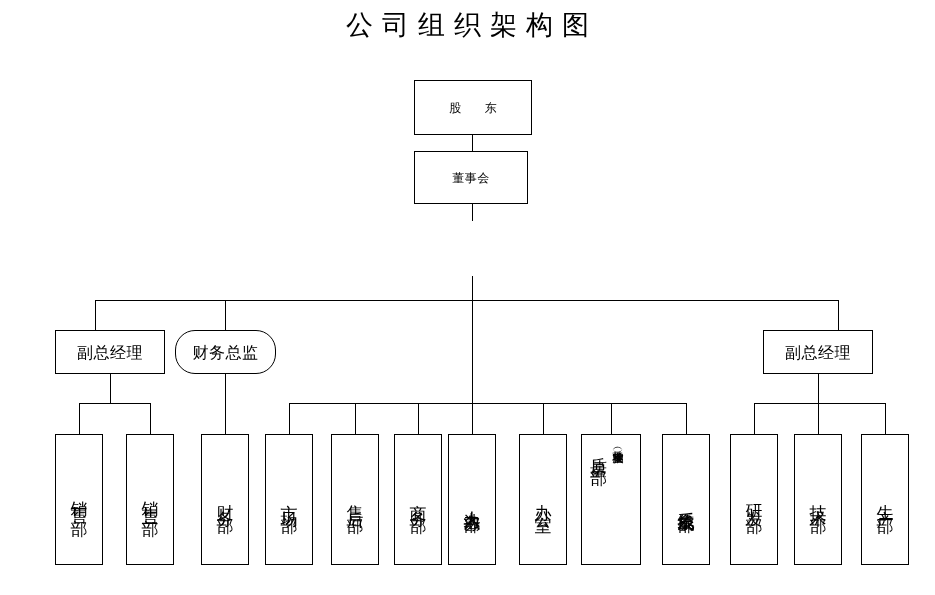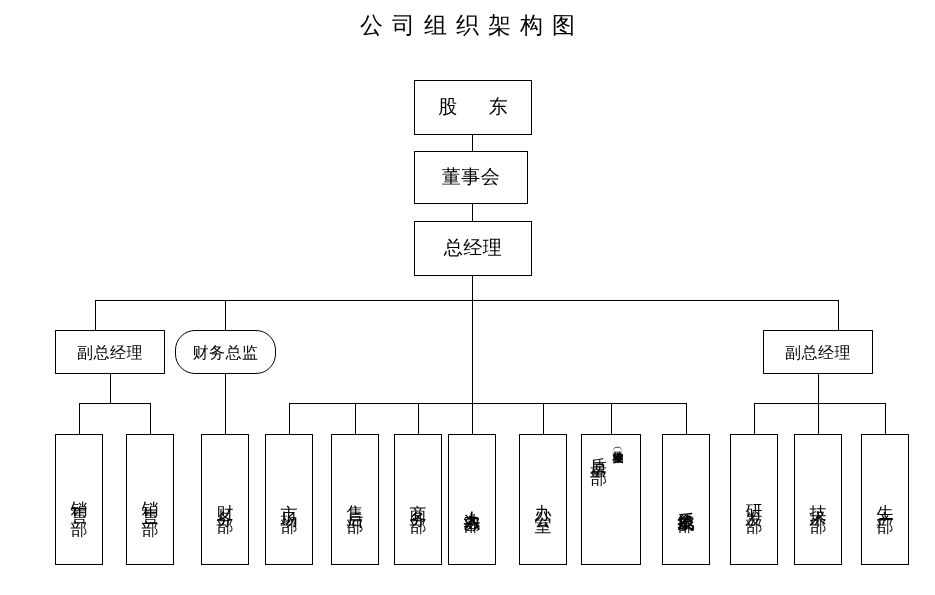--- a/index.html
+++ b/index.html
@@ -21,21 +21,21 @@
     top: 0;
     width: 935px;
     height: 595px;
   }
   .chart-title {
     position: absolute;
     left: 0;
     top: 8px;
     width: 935px;
     text-align: center;
-    font-size: 23px;
+    font-size: 27px;
     line-height: 34px;
     letter-spacing: 9px;
     text-indent: 9px;
     font-weight: 500;
     color: #000;
     white-space: nowrap;
   }
   
   .ln {
     position: absolute;
@@ -55,24 +55,23 @@
     justify-content: center;
     color: #000000;
   }
   .node .label {
     display: block;
     text-align: center;
     white-space: pre;
   }
   
   .node.h-node .label {
-    font-size: 19px;
+    font-size: 12px;
     line-height: 22px;
     letter-spacing: 0.5px;
-    font-family: Liberation Mono, monospace;
   }
   .node.h-node.wide-space .label {
     letter-spacing: 10px;
     text-indent: 10px;
   }
   
   .node.m-node .label {
     font-size: 16px;
     line-height: 19px;
     letter-spacing: 0.5px;
@@ -165,23 +164,20 @@
   <div class="ln v" style="left:885px; top:403px; height:31px;"></div>
 
   <div class="node h-node wide-space" style="left:414px; top:80px; width:118px; height:55px;">
     <span class="label">股 东</span>
   </div>
 
   <div class="node h-node" style="left:414px; top:151px; width:114px; height:53px;">
     <span class="label">董事会</span>
   </div>
 
-  <div class="node h-node" style="left:414px; top:221px; width:118px; height:55px;">
-    <span class="label">总经理</span>
-  </div>
 
   <div class="node m-node" style="left:55px; top:330px; width:110px; height:44px;">
     <span class="label">副总经理</span>
   </div>
 
   <div class="node m-node" style="left:175px; top:330px; width:101px; height:44px;border-radius:20px;">
     <span class="label">财务总监</span>
   </div>
 
   <div class="node m-node" style="left:763px; top:330px; width:110px; height:44px;">

